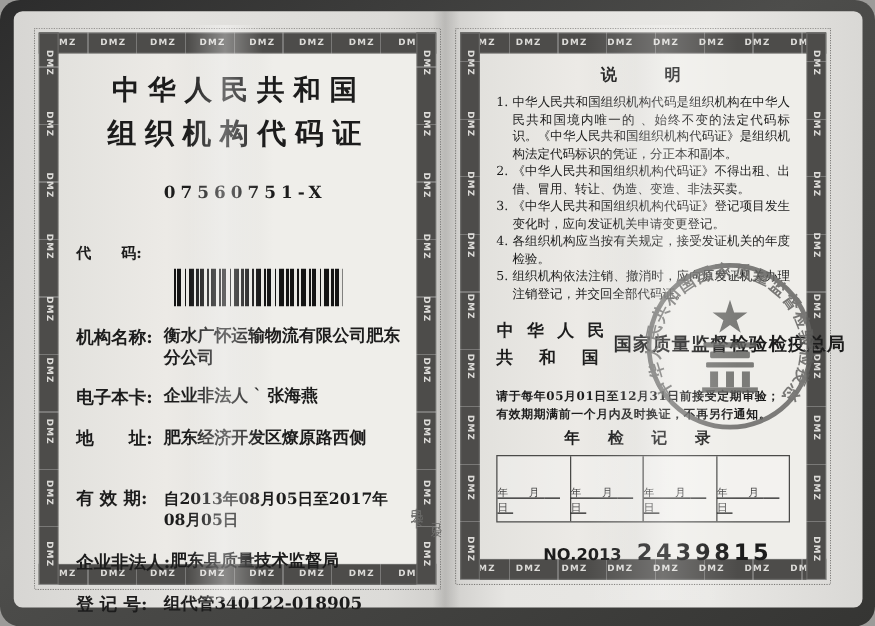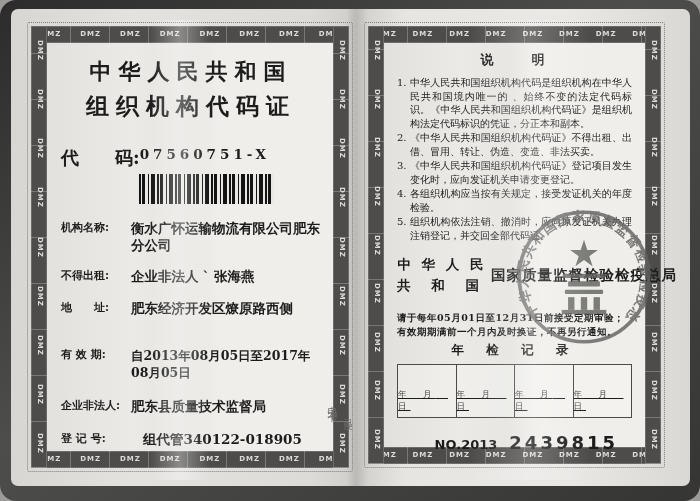--- a/index.html
+++ b/index.html
@@ -34,33 +34,33 @@
     font-size:7px; font-weight:bold; letter-spacing:1px; line-height:1; }
   .band-v .dmz { writing-mode:vertical-rl; letter-spacing:1px; }
   .page-inner { position:absolute; left:16px; right:16px; top:17px; bottom:17px;
     background:linear-gradient(90deg,#e2e1dd 0%,#eceae6 30%,#e4e3df 48%,#efeeea 60%,#efeeea 100%); }
 
   
   .lp-content { position:absolute; inset:0; padding:10px 12px 0 14px; }
   .lp-title1 { text-align:center; font-size:22px; font-weight:bold; letter-spacing:7px; margin-top:4px; }
   .lp-title2 { text-align:center; font-size:23px; font-weight:bold; letter-spacing:7px; margin-top:4px; }
   .row { display:flex; align-items:flex-start; margin-top:15px; }
-  .row .lbl { flex:0 0 70px; font-size:11px; font-weight:bold; white-space:nowrap; }
+  .row .lbl { flex:0 0 70px; font-size:14px; font-weight:bold; white-space:nowrap; }
   .row .val { font-size:13.5px; font-weight:bold; line-height:17px; }
   .row-code { margin-top:24px; }
-  .row-code .lbl { font-size:18px; }
+  .row-code .lbl { font-size:12px;margin-top:48px; }
   .code-val { font-size:17px; font-weight:bold; letter-spacing:4px; }
   .barcode { margin:4px 0 0 78px; width:135px; height:30px;
     background:repeating-linear-gradient(90deg,#141414 0 2px,#e9e8e4 2px 3px,#141414 3px 6px,#e9e8e4 6px 9px,#141414 9px 10px,#e9e8e4 10px 12px,#141414 12px 16px,#e9e8e4 16px 18px); }
   .name-val { width:198px; }
   .type-note { margin-left:4px; }
   .row-valid { margin-top:30px; }
   .row-valid .val { font-size:12.5px; letter-spacing:0; }
   .row-issue { margin-top:17px; }
-  .row-reg { margin-top:16px;gap:12px; }
+  .row-reg { margin-top:16px; }
 
   
   .rp-content { position:absolute; inset:0; padding:8px 13px 0 13px; }
   .rp-notes-title { text-align:center; font-size:13px; font-weight:bold; letter-spacing:4px; }
   .notes { margin-top:7px; }
   .note-item { display:flex; font-size:10px; line-height:13.5px; margin-top:1px; }
   .note-num { flex:0 0 13px; }
   .note-text { flex:1; text-align:justify; }
   .issuer-row { display:flex; align-items:center; margin-top:14px; }
   .issuer-country { flex:0 0 74px; text-align:center; }
@@ -155,21 +155,21 @@
           <span class="val code-val">07560751-X</span>
         </div>
         <div class="barcode"></div>
 
         <div class="row" style="margin-top:16px;">
           <span class="lbl">机构名称:</span>
           <span class="val name-val">衡水广怀运输物流有限公司肥东分公司</span>
         </div>
 
         <div class="row" style="margin-top:14px;">
-          <span class="lbl">不得出租:</span>
+          <span class="lbl">电子本卡:</span>
           <span class="val">企业非法人</span>
           <span class="val type-note">` 张海燕</span>
         </div>
 
         <div class="row">
           <span class="lbl">地　　址:</span>
           <span class="val">肥东经济开发区燎原路西侧</span>
         </div>
 
         <div class="row row-valid">

